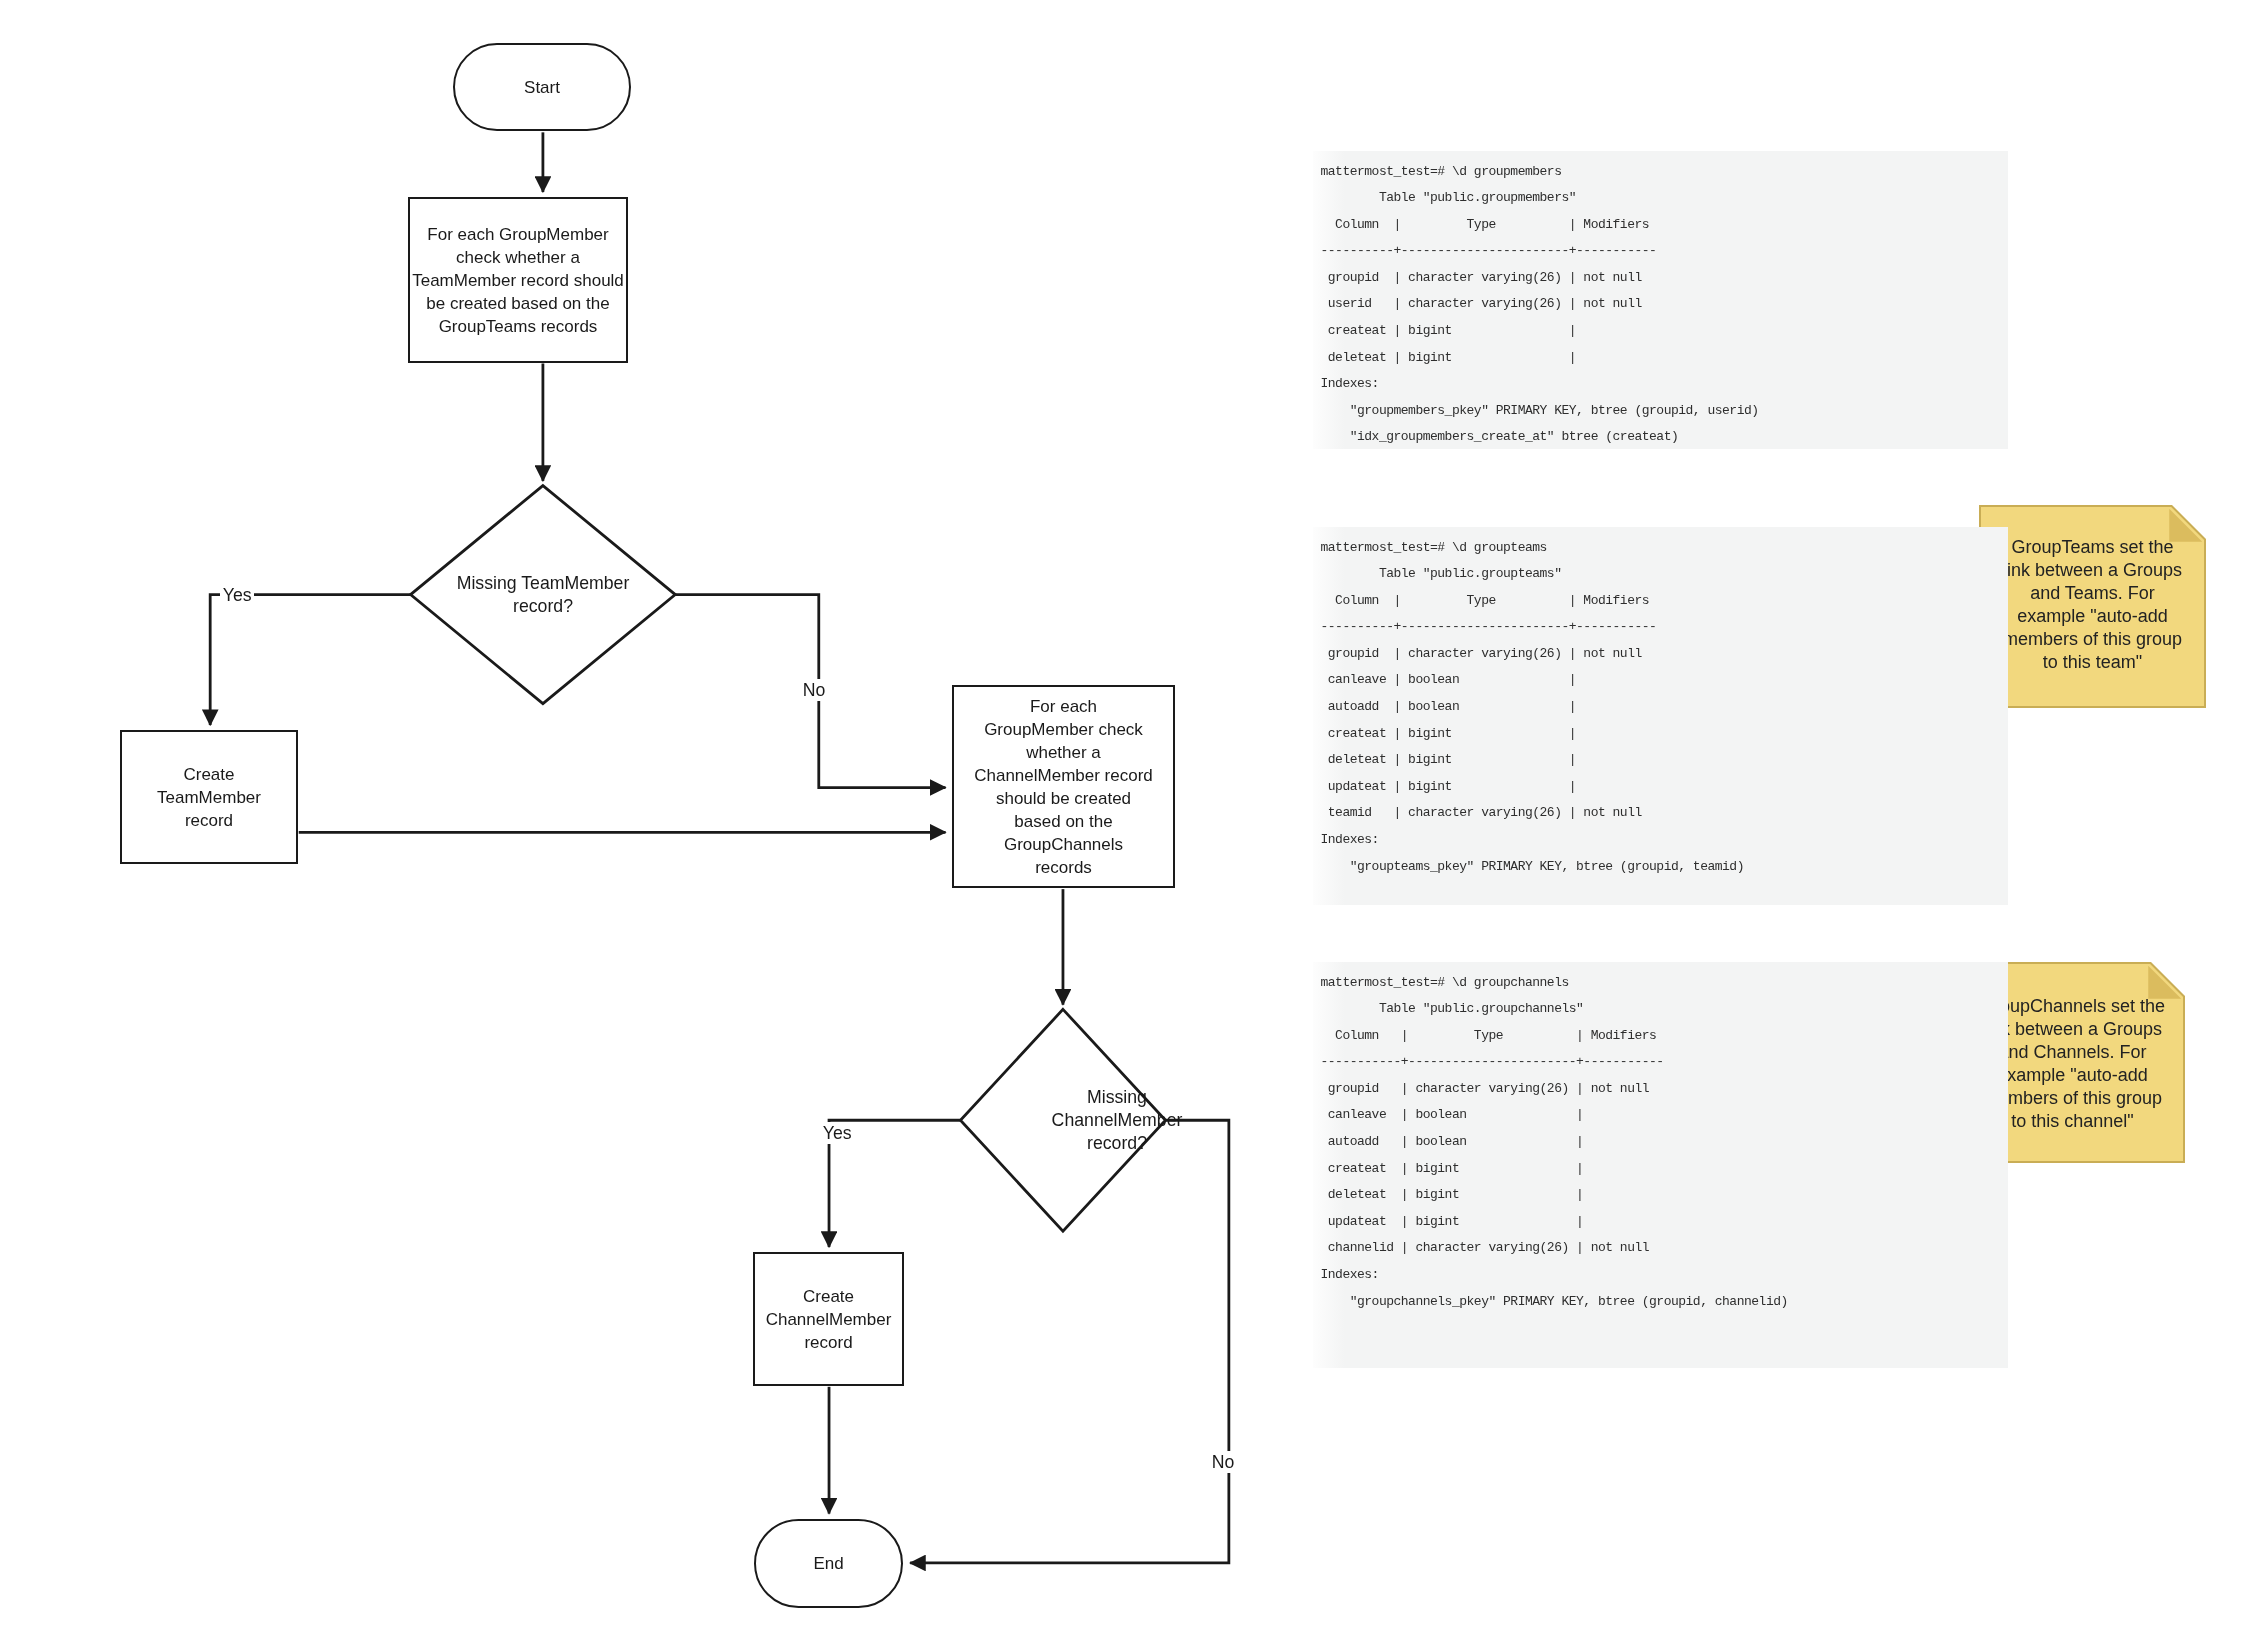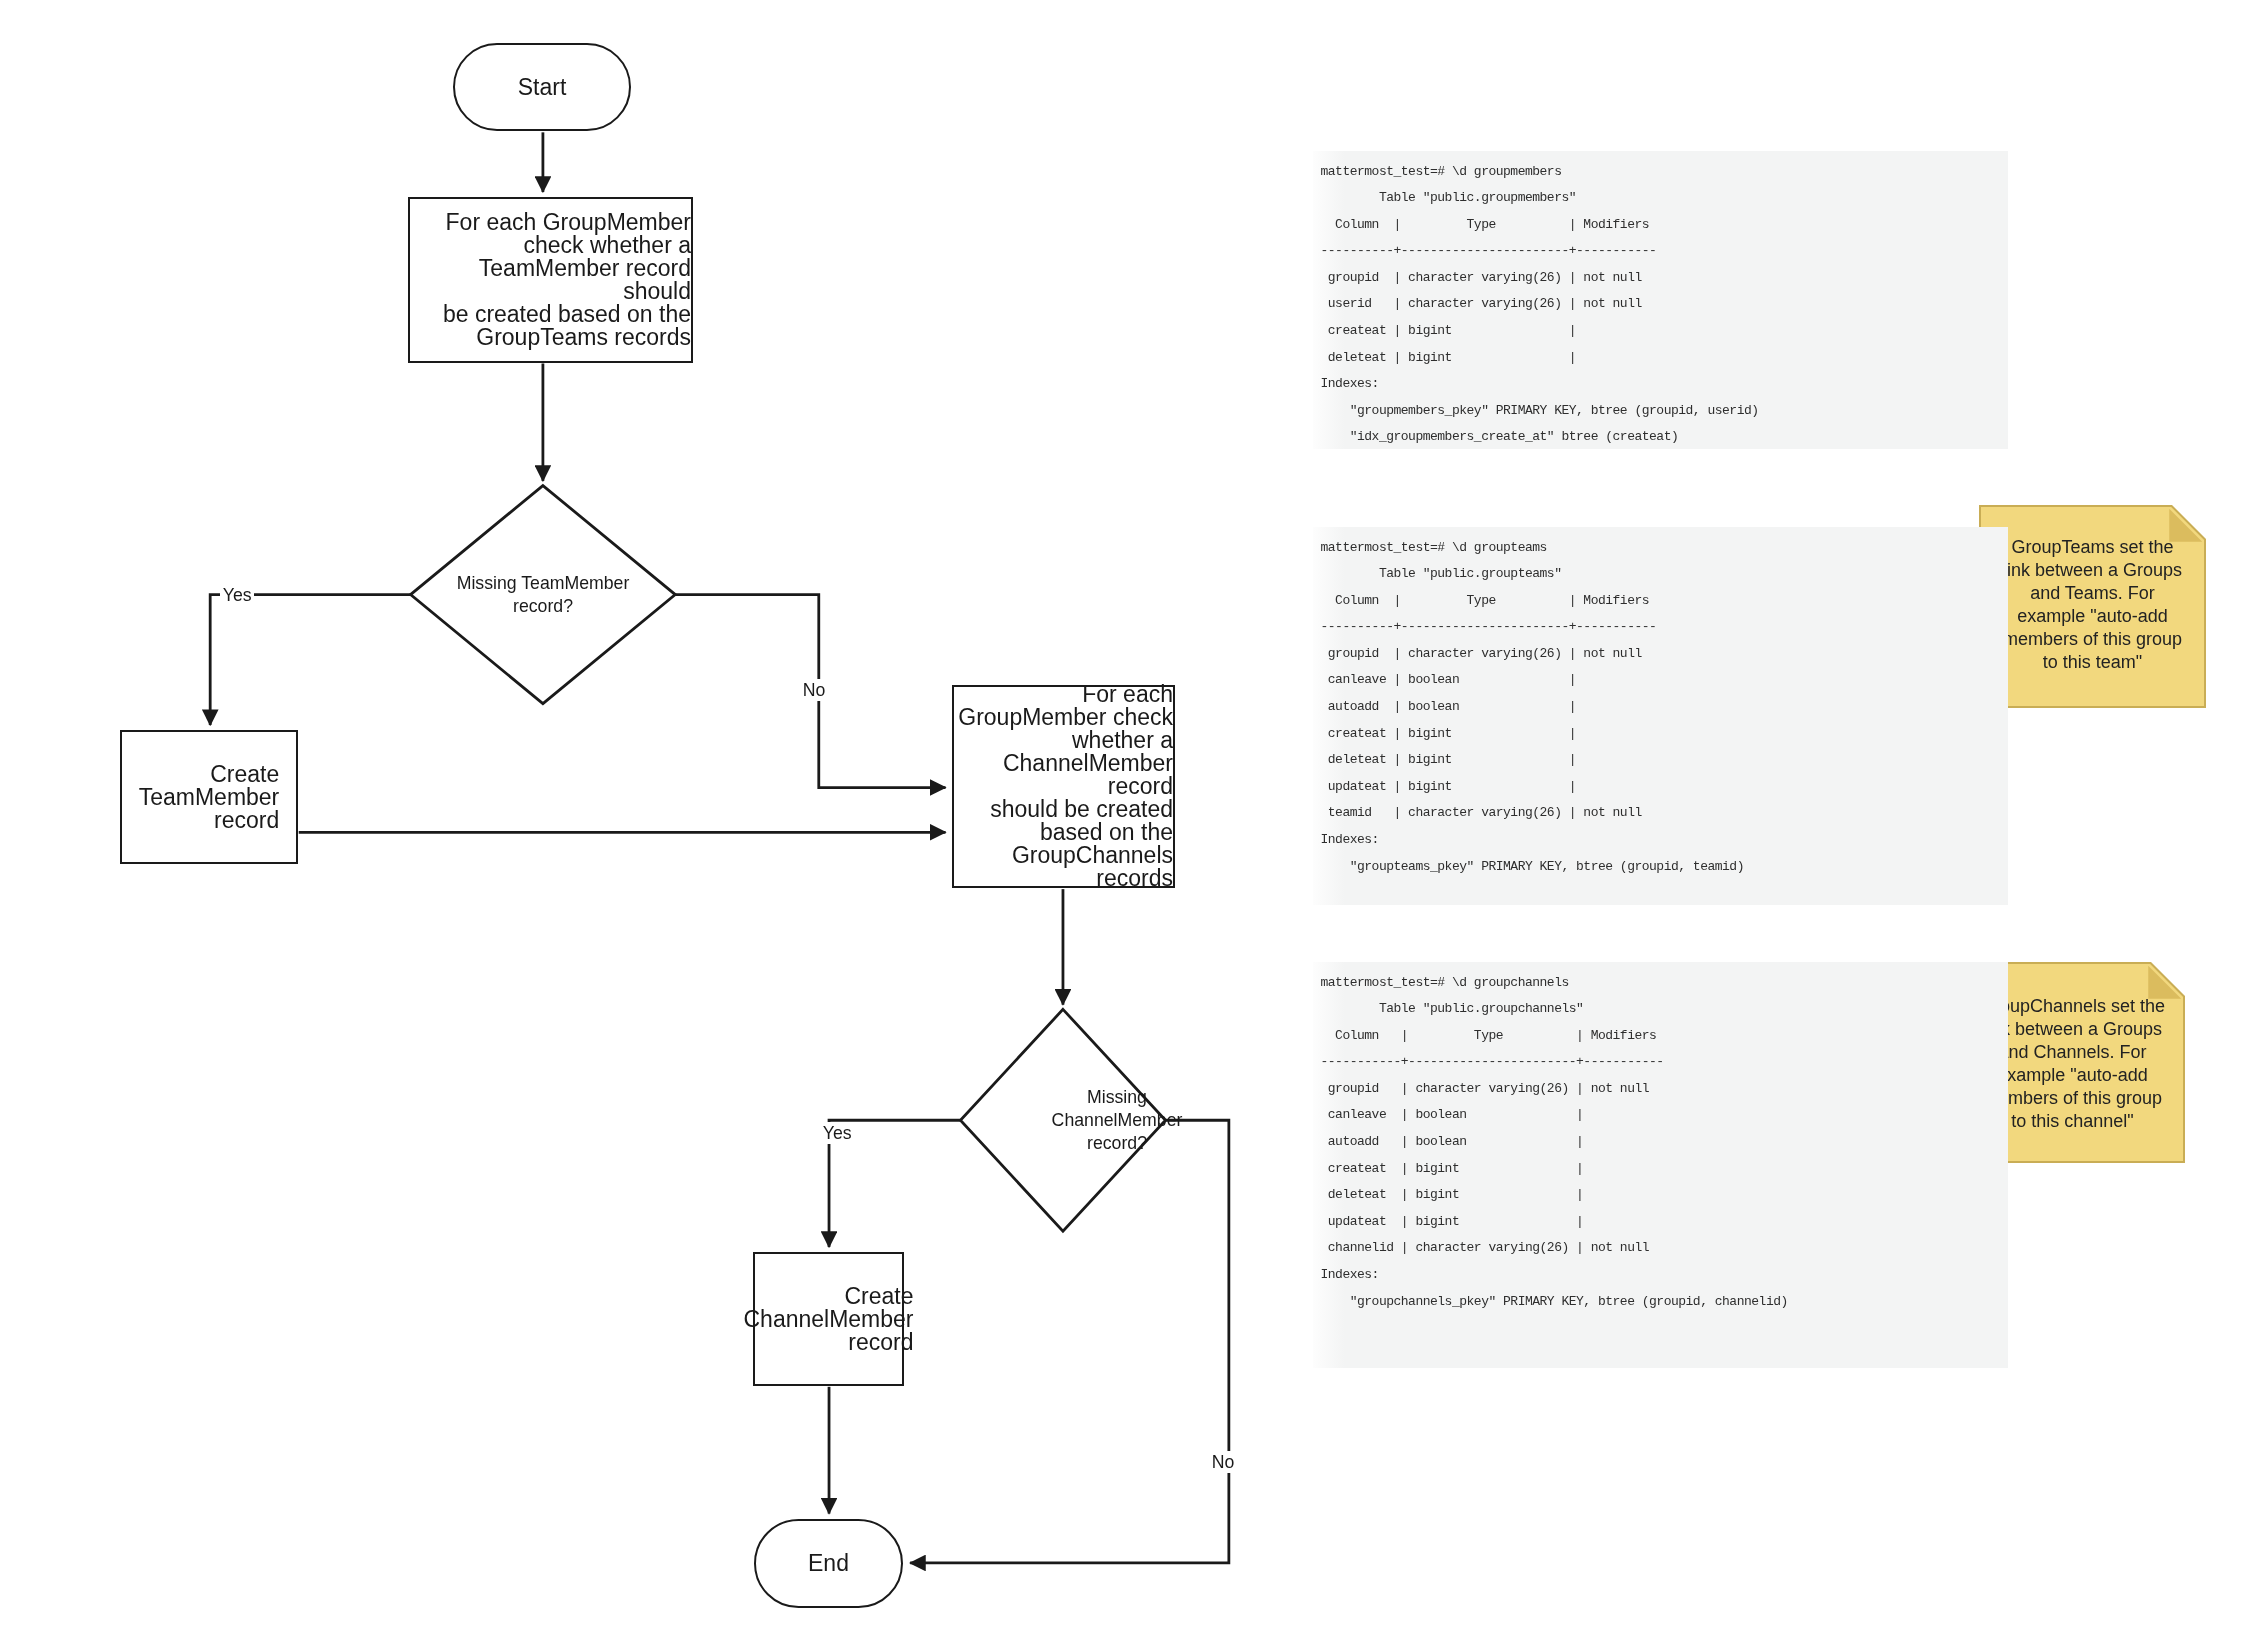--- a/index.html
+++ b/index.html
@@ -12,22 +12,22 @@
   .note{position:absolute;background:#c9ad55;
         clip-path:polygon(0 0,calc(100% - 34px) 0,100% 34px,100% 100%,0 100%);}
   .note-inner{position:absolute;left:1.9px;top:1.9px;right:1.9px;bottom:1.9px;background:#f2d87e;
         clip-path:polygon(0 0,calc(100% - 33px) 0,100% 33px,100% 100%,0 100%);
         display:flex;align-items:flex-start;justify-content:center;}
   .note-fold{position:absolute;top:1.9px;right:1.9px;width:33px;height:33px;background:#dbbc5e;
         clip-path:polygon(0 0,100% 100%,0 100%);}
   .note-text{font-size:18px;line-height:23px;text-align:center;white-space:pre-line;color:#222;}
   
   .shape{position:absolute;background:#ffffff;border:2.8px solid #1a1a1a;box-sizing:border-box;
-         display:flex;align-items:center;justify-content:center;text-align:right;
-         font-size:23px;line-height:23px;white-space:pre-line;z-index:2;}
+         display:flex;align-items:center;justify-content:center;text-align:center;
+         font-size:17px;line-height:23px;white-space:pre-line;z-index:2;}
   .pill{border-radius:45px;}
   .dtext{position:absolute;display:flex;align-items:center;justify-content:center;text-align:center;
          font-size:17.7px;line-height:23px;white-space:pre-line;z-index:2;}
   .edge-label{position:absolute;background:#ffffff;font-size:17.7px;line-height:20.5px;
          padding:0.9px 2.8px;z-index:3;text-align:center;}
   
   .term{position:absolute;width:695px;
         background:linear-gradient(90deg,#fdfdfd 0px,#f3f4f4 32px,#f3f4f4 100%);
         z-index:1;}
   .term pre{margin:0;padding:7.5px 0 0 7.5px;font-family:Liberation Mono, monospace;
@@ -83,21 +83,21 @@
 link between a Groups
 and Channels. For
 example "auto-add
 members of this group
 to this channel"</div>
     </div>
   </div>
 
   <div class="shape pill" style="left:453px;top:43px;width:178px;height:88px;">Start</div>
 
-  <div class="shape" style="left:408px;top:197px;width:285px;height:166px;">For each GroupMember
+  <div class="shape" style="left:408px;top:197px;width:220px;height:166px;">For each GroupMember
 check whether a
 TeamMember record should
 be created based on the
 GroupTeams records</div>
 
   <div class="dtext" style="left:431px;top:548px;width:224px;height:93px;">Missing TeamMember
 record?</div>
 
   <div class="shape" style="left:120px;top:730px;width:178px;height:134px;">Create
 TeamMember

